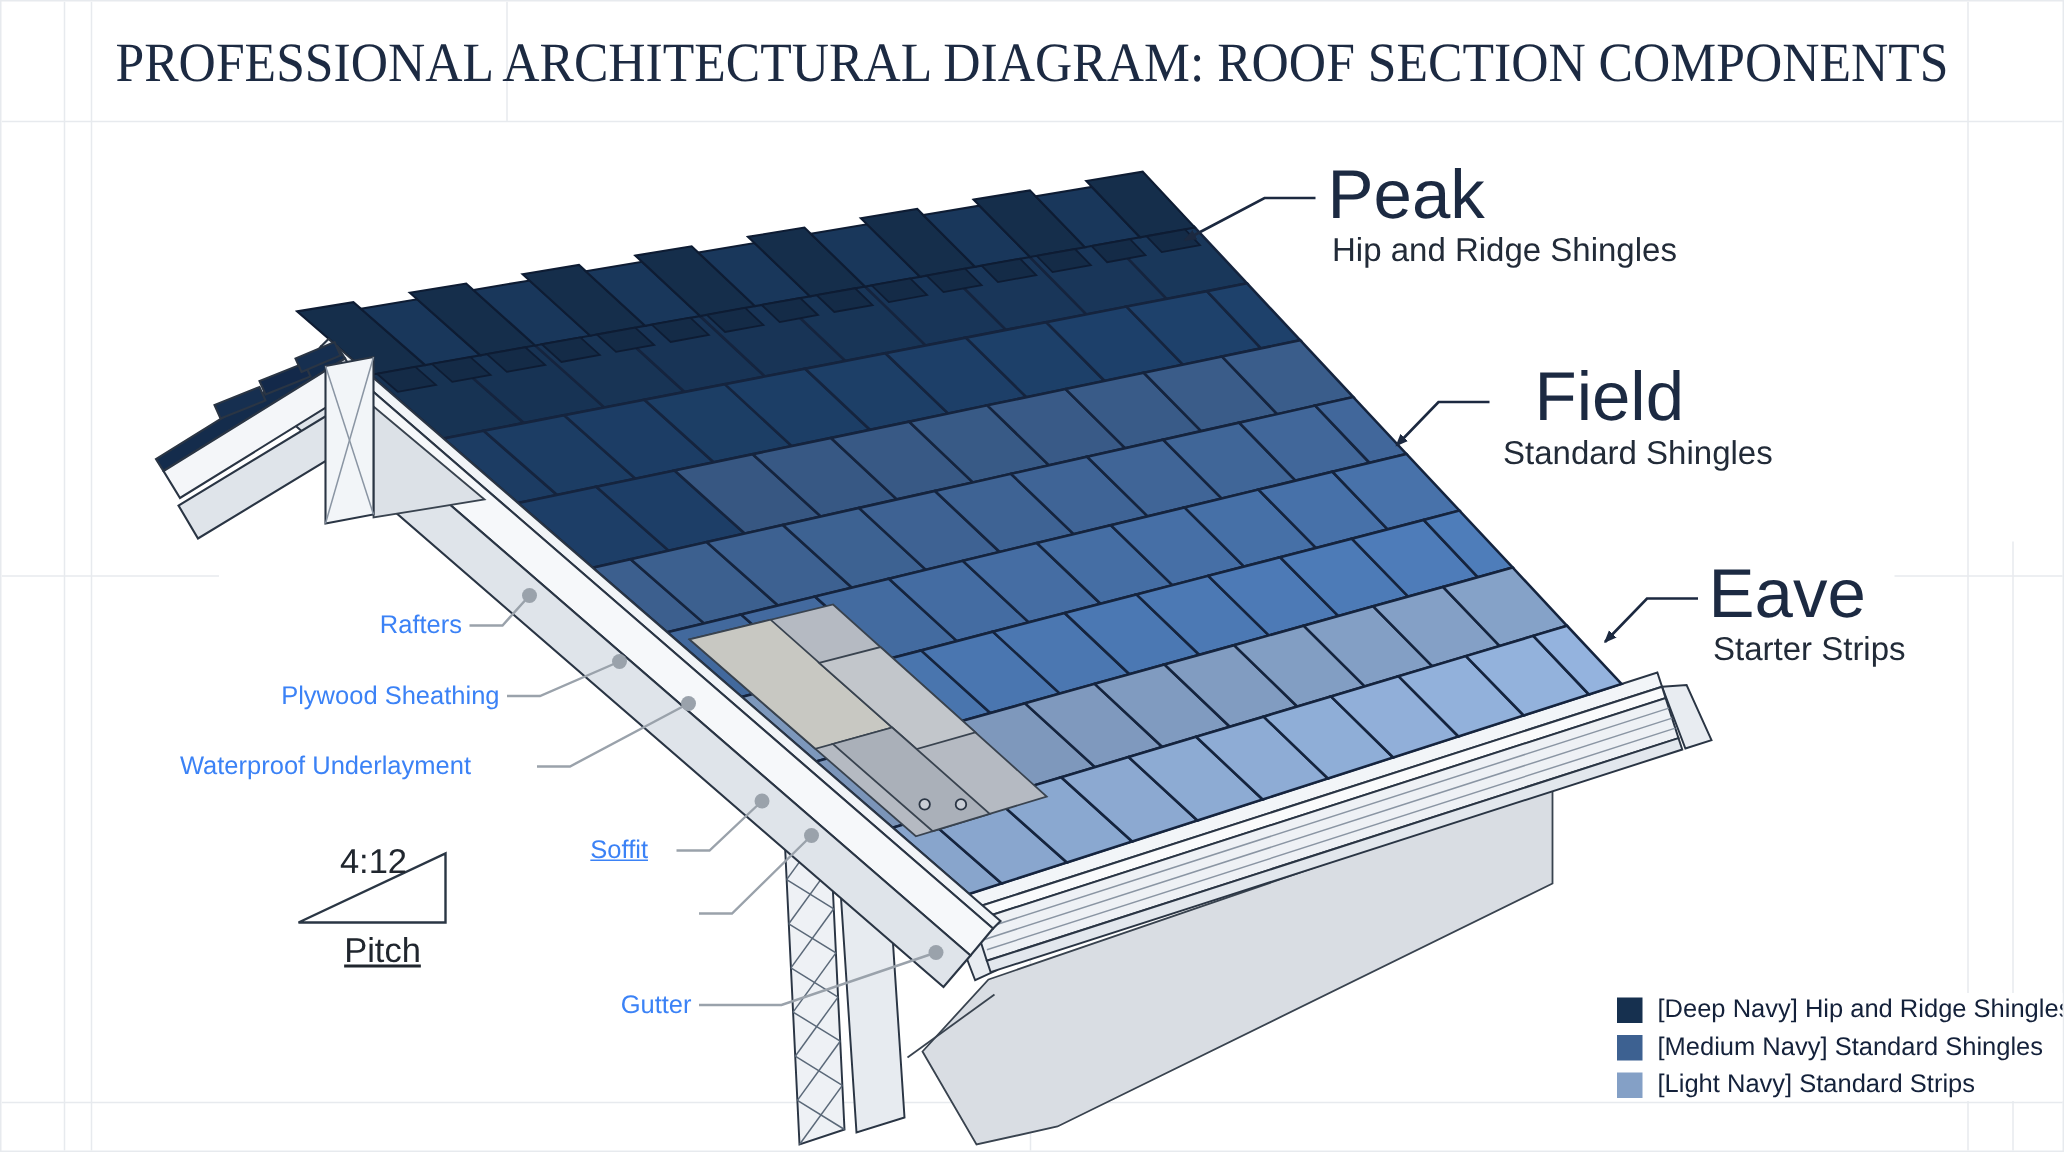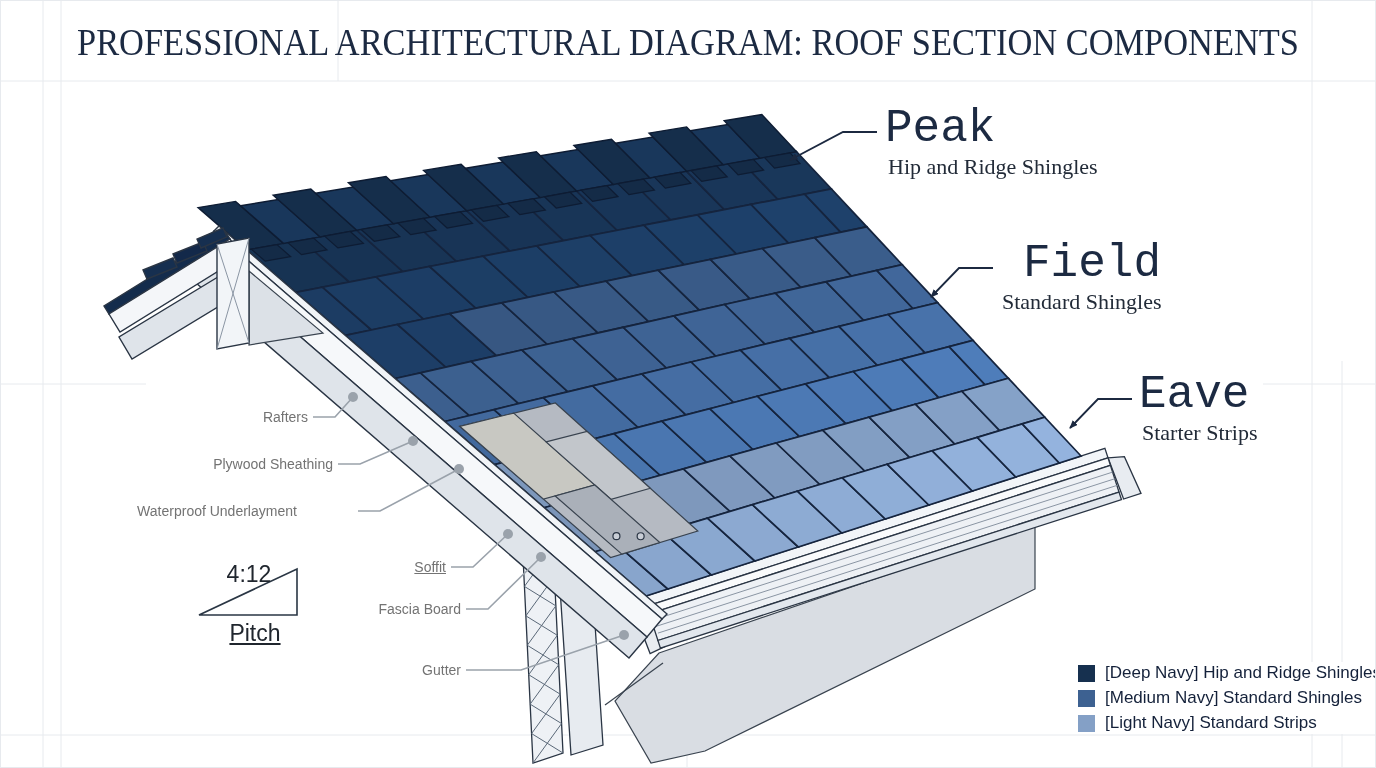--- a/index.html
+++ b/index.html
@@ -9,27 +9,27 @@
     font-family:"Liberation Sans",sans-serif;
   }
   #diagram-svg{position:absolute;left:0;top:0;}
   .abs{position:absolute;}
   .title{
     left:0;right:0;top:20px;text-align:center;
     font-family:"Liberation Serif",serif;font-size:37px;color:#1c2a42;
     letter-spacing:0px;transform:scaleX(.93);white-space:nowrap;
   }
   .term{
-    font-family:Liberation Mono, monospace;font-size:46px;color:#1c2a42;line-height:1;
+    font-family:Liberation Sans, sans-serif;font-size:46px;color:#1c2a42;line-height:1;
   }
   .desc{
-    font-family:Liberation Serif, serif;font-size:22px;color:#222b38;line-height:1.1;
+    font-family:Liberation Sans, sans-serif;font-size:22px;color:#222b38;line-height:1.1;
   }
   .leftlab{
-    font-size:14px;color:#737373;text-align:right;line-height:26px;white-space:nowrap;
+    font-size:17px;color:#3b82f6;text-align:right;line-height:26px;white-space:nowrap;
   }
   .pitchlab{font-size:23px;color:#20262e;text-align:center;}
   .legend{
     left:1073px;top:661px;display:flex;flex-direction:column;gap:7px;background:#fff;padding:2px 4px;
   }
   .legend-row{display:flex;align-items:center;gap:10px;height:18px;}
   .swatch{width:17px;height:17px;flex:0 0 17px;}
   .legend-label{font-size:17px;color:#14213a;white-space:nowrap;}
 </style>
 </head>
@@ -278,22 +278,21 @@
 
   <div class="abs term" style="left:1022px;top:240px;">Field</div>
   <div class="abs term" style="left:1138px;top:371px;">Eave</div>
 
   <div class="abs desc" style="left:1001px;top:289px;">Standard Shingles</div>
   <div class="abs desc" style="left:1141px;top:420px;">Starter Strips</div>
 
   <div class="abs leftlab" style="left:100px;top:403px;width:207px;">Rafters</div>
   <div class="abs leftlab" style="left:100px;top:450px;width:232px;">Plywood Sheathing</div>
   <div class="abs leftlab" style="left:80px;top:497px;width:272px;text-align:center;">Waterproof Underlayment</div>
-  <div class="abs leftlab" style="left:245px;top:553px;width:200px;text-decoration:underline;">Soffit</div>
-  <div class="abs leftlab" style="left:260px;top:595px;width:200px;">Fascia Board</div>
+  <div class="abs leftlab" style="left:231px;top:553px;width:200px;text-decoration:underline;">Soffit</div>
   <div class="abs leftlab" style="left:260px;top:656px;width:200px;">Gutter</div>
 
   <div class="abs pitchlab" style="left:212px;top:560px;width:72px;">4:12</div>
   <div class="abs pitchlab" style="left:212px;top:619px;width:84px;text-decoration:underline;">Pitch</div>
 
   <div class="abs legend">
     <div class="legend-row">
       <span class="swatch" style="background-color: rgb(22, 48, 79);"></span>
       <span class="legend-label">[Deep Navy] Hip and Ridge Shingles</span>
     </div>

